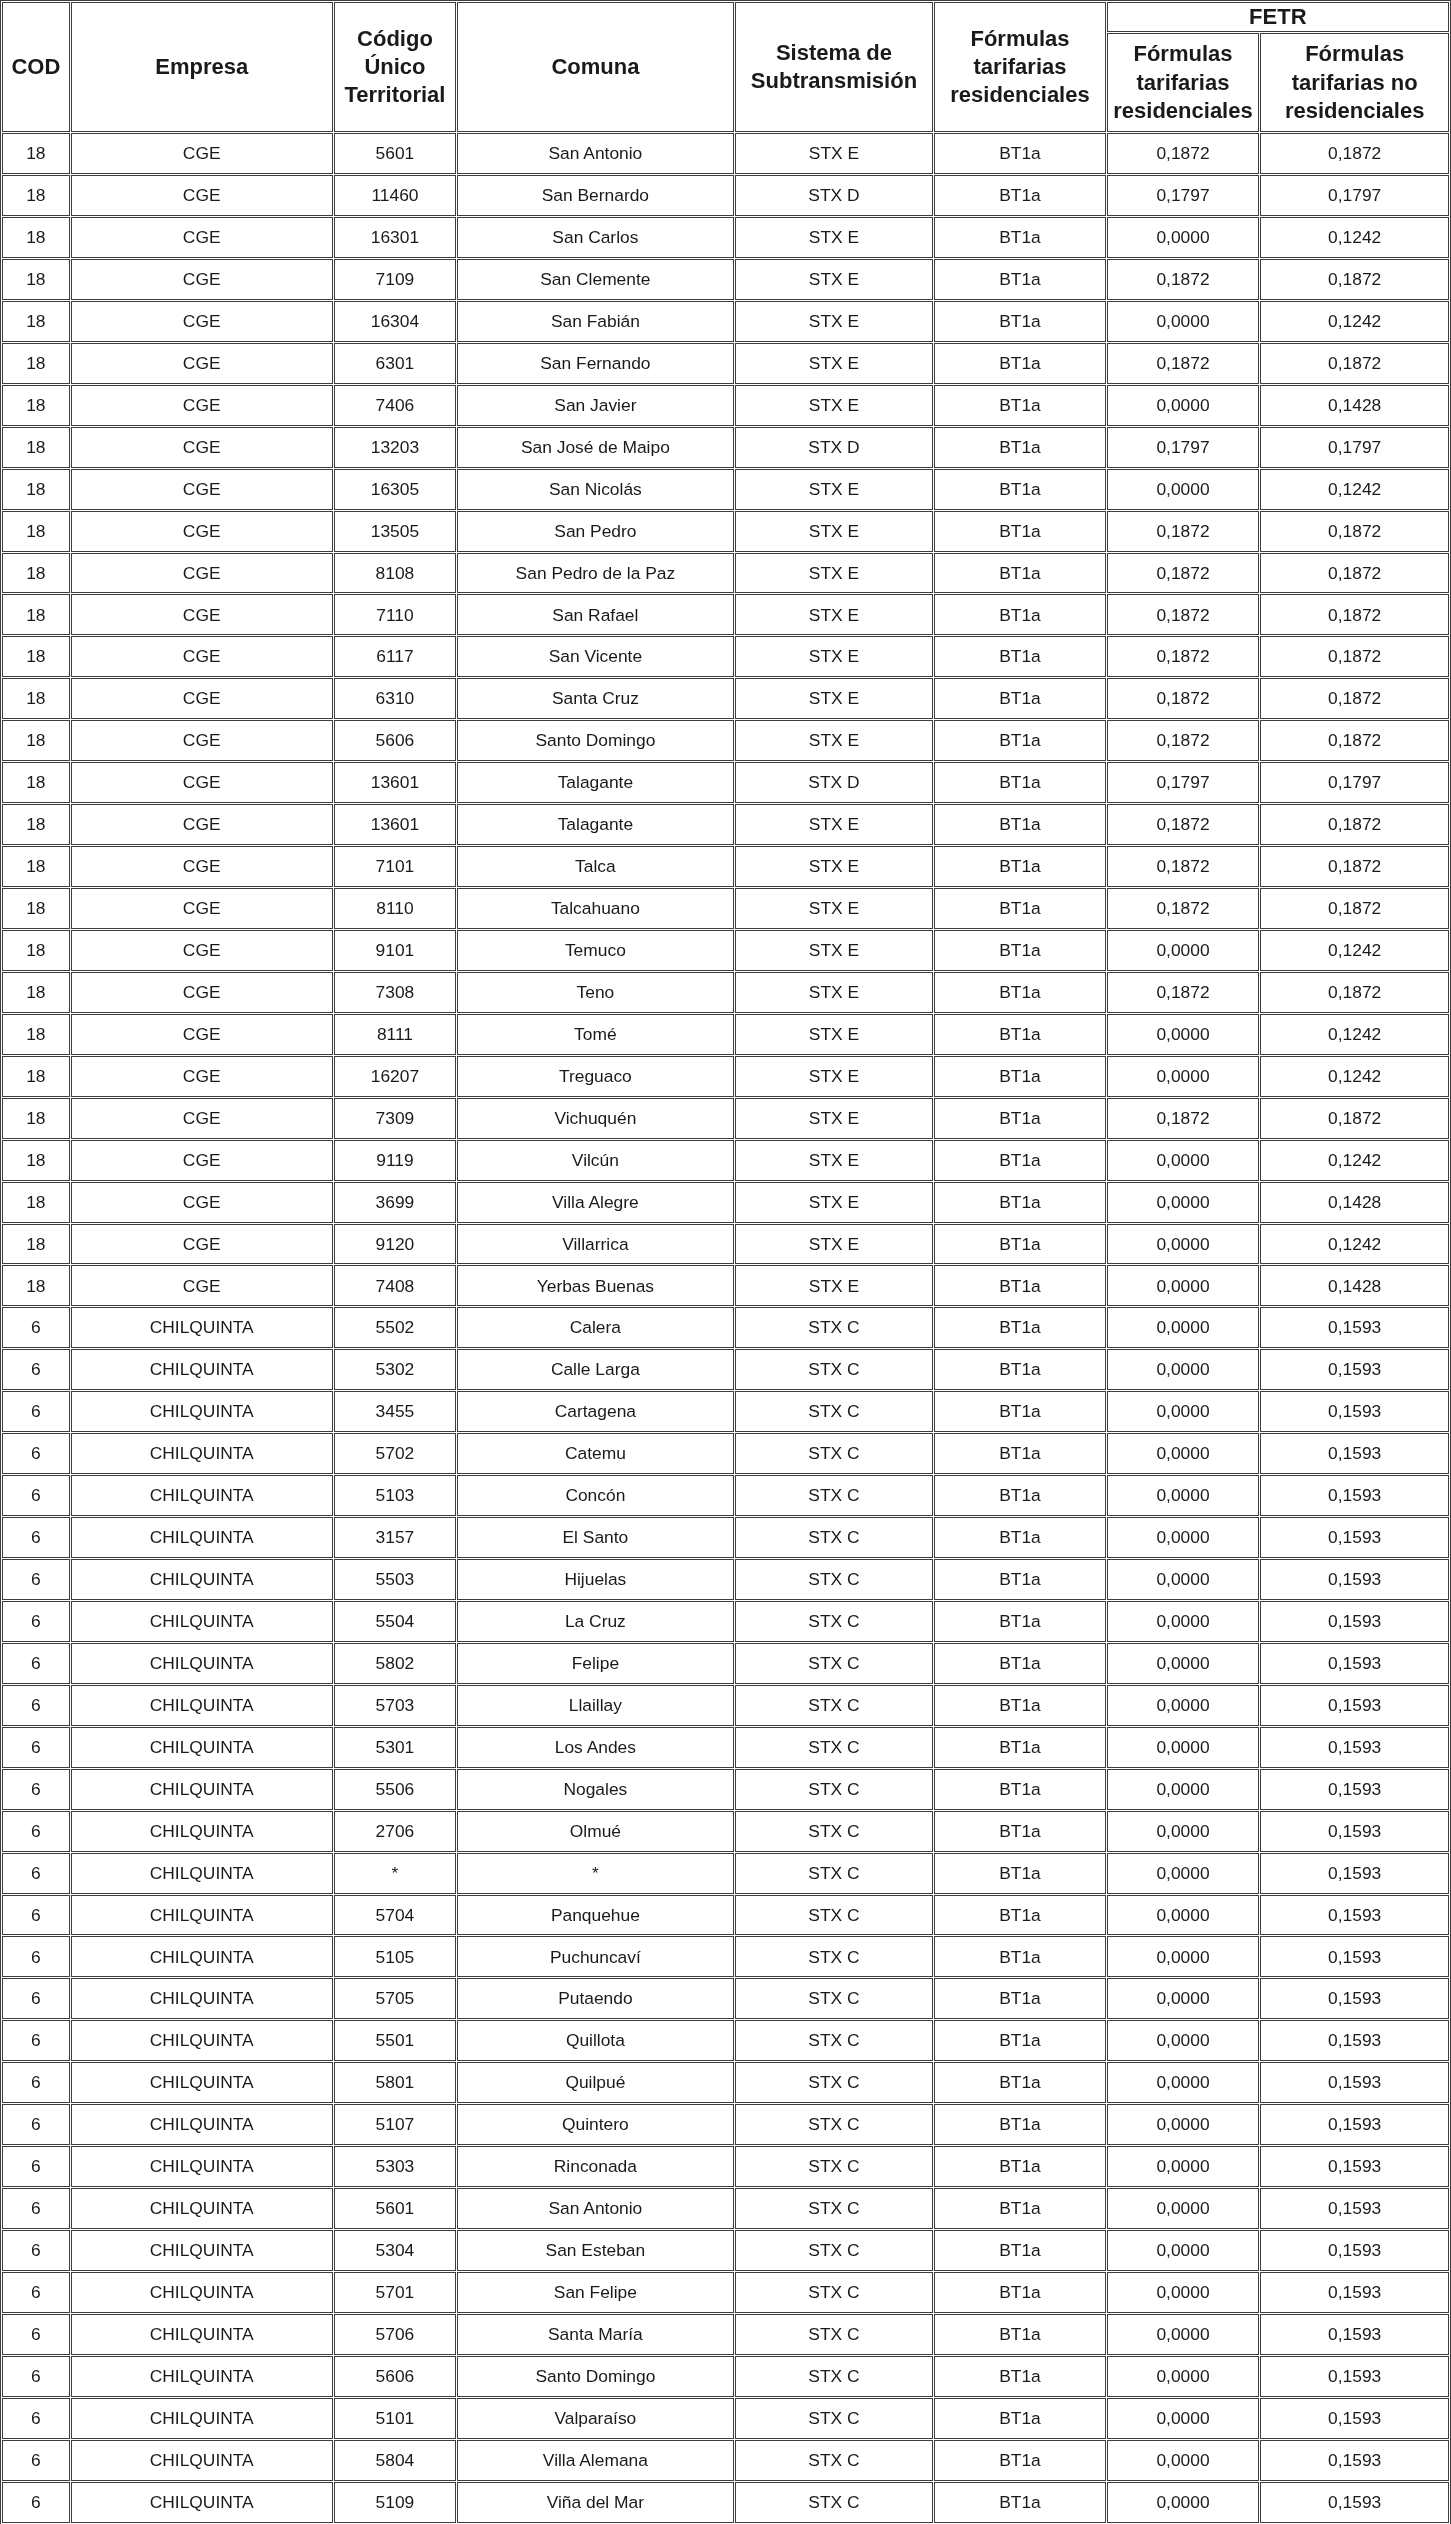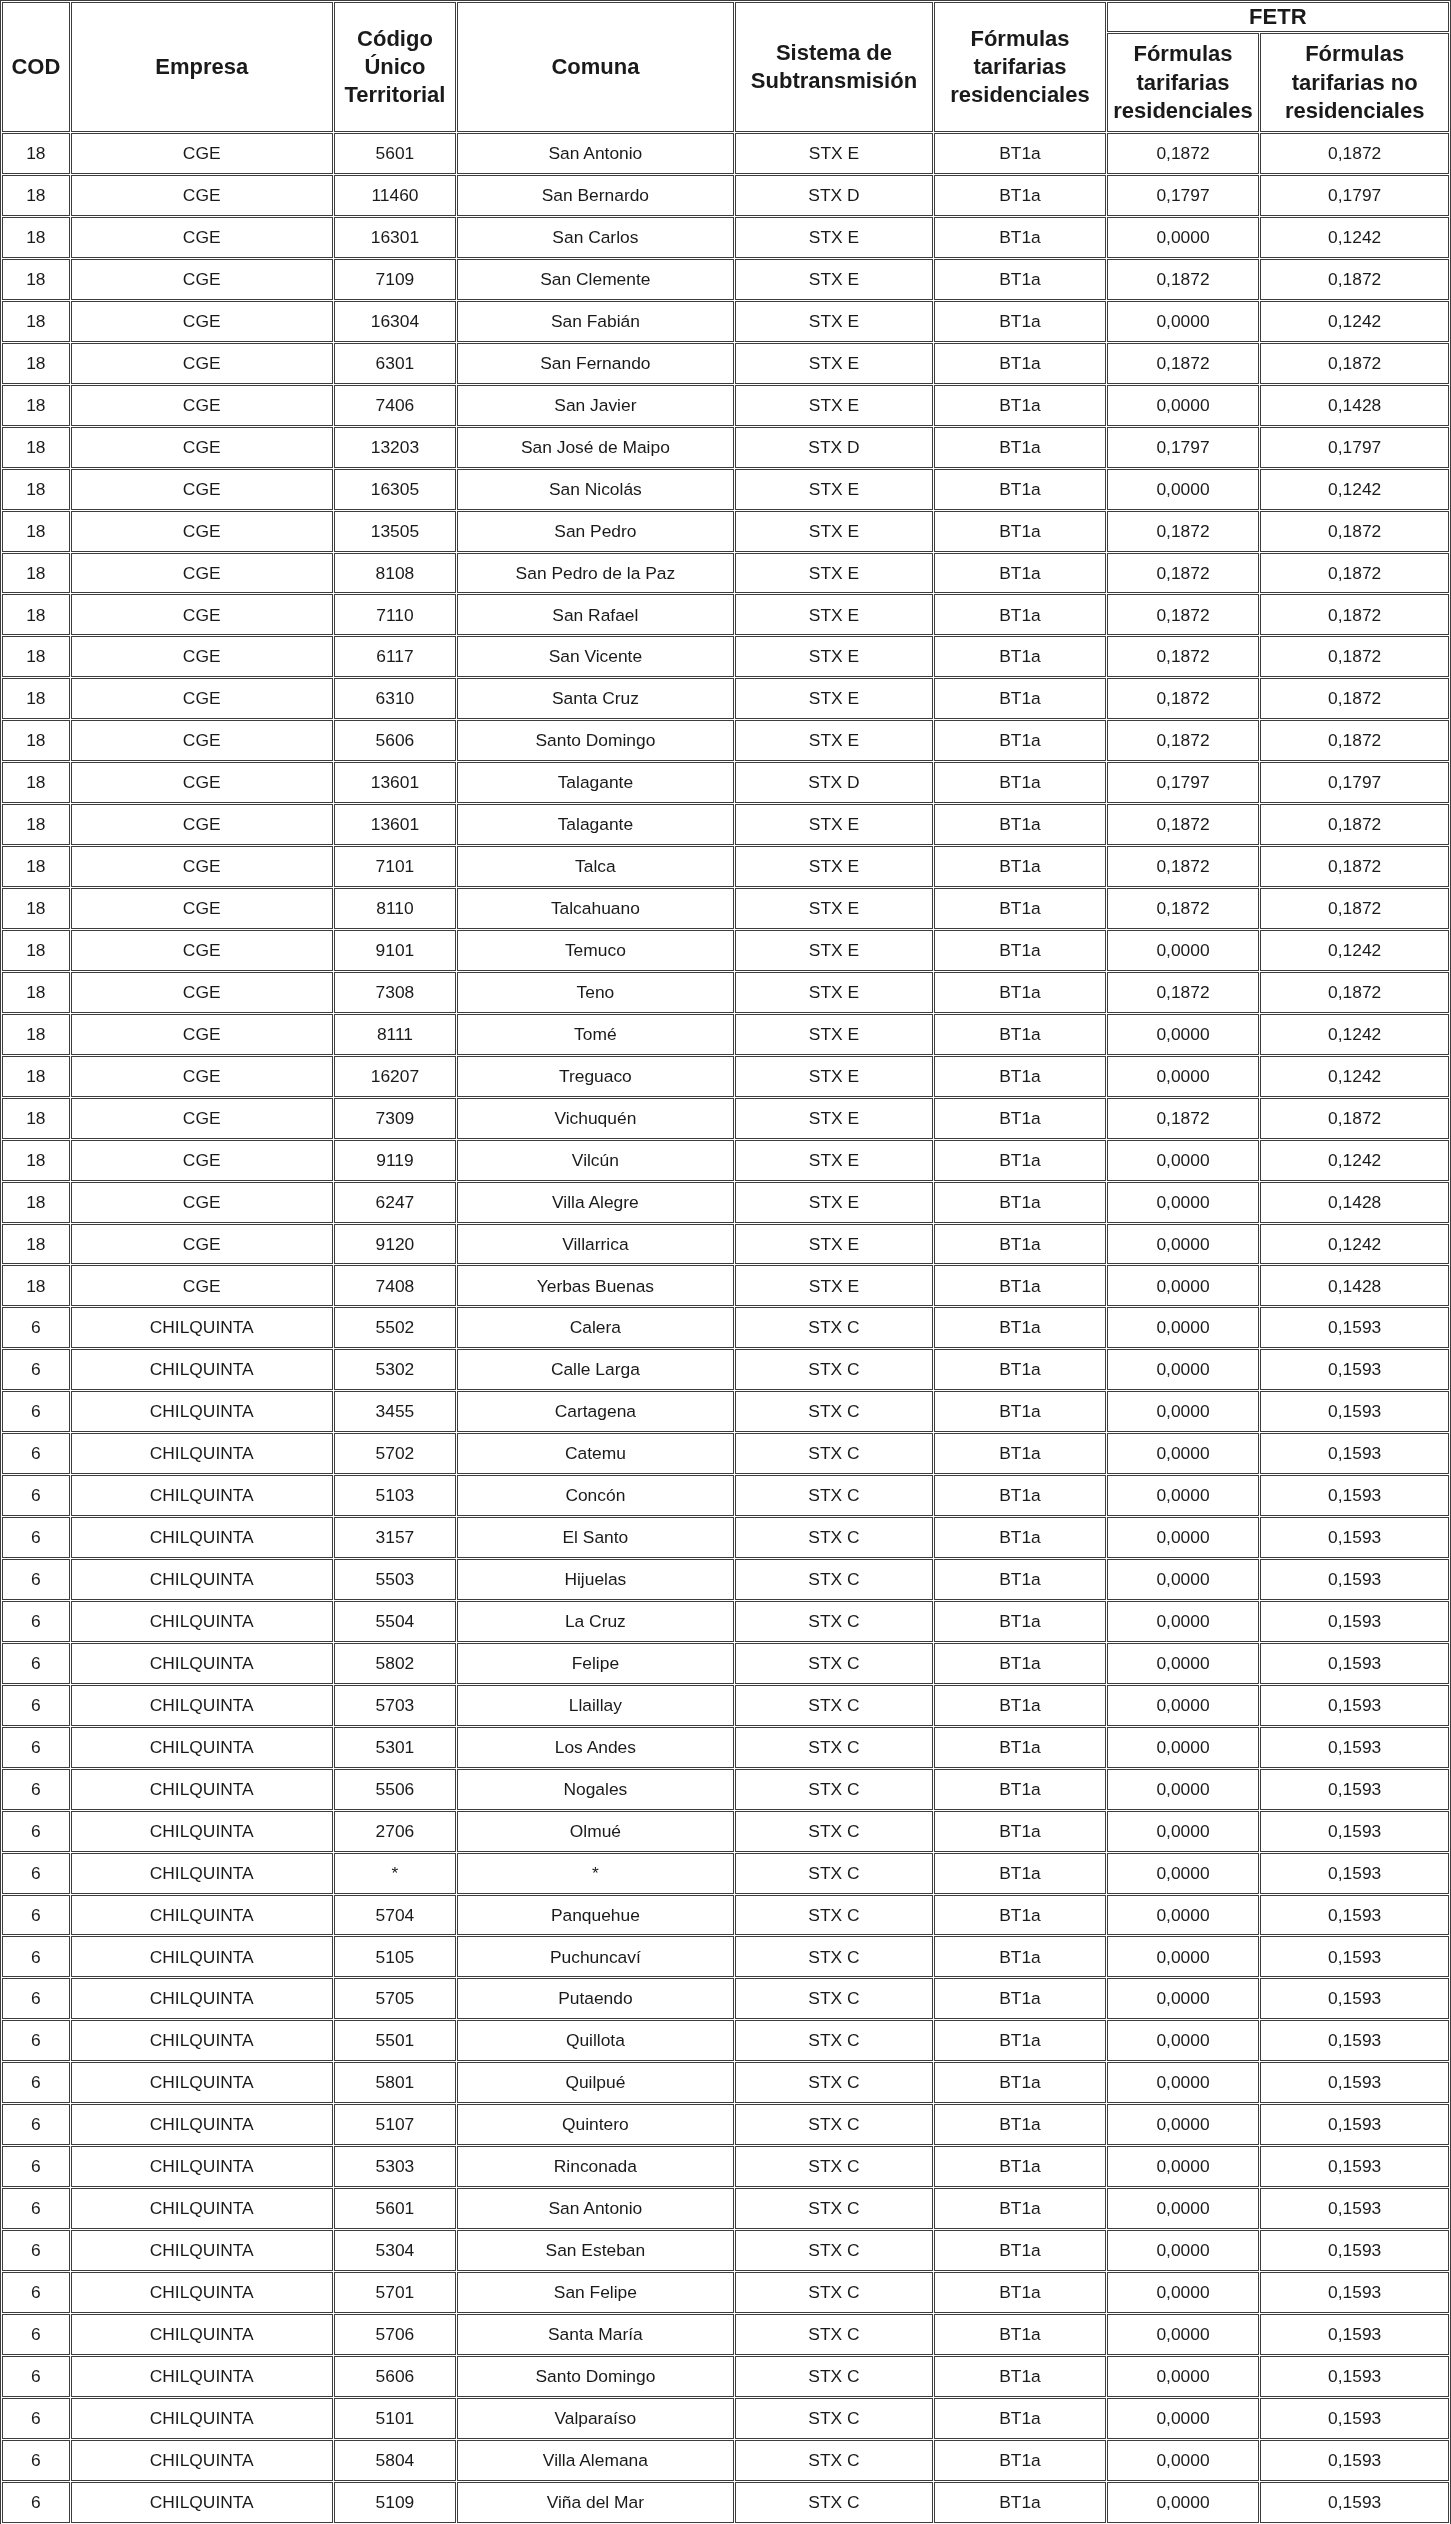--- a/index.html
+++ b/index.html
@@ -317,21 +317,21 @@
         <td>9119</td>
         <td>Vilcún</td>
         <td>STX E</td>
         <td>BT1a</td>
         <td>0,0000</td>
         <td>0,1242</td>
       </tr>
       <tr>
         <td>18</td>
         <td>CGE</td>
-        <td>6247</td>
+        <td>3699</td>
         <td>Villa Alegre</td>
         <td>STX E</td>
         <td>BT1a</td>
         <td>0,0000</td>
         <td>0,1428</td>
       </tr>
       <tr>
         <td>18</td>
         <td>CGE</td>
         <td>9120</td>

